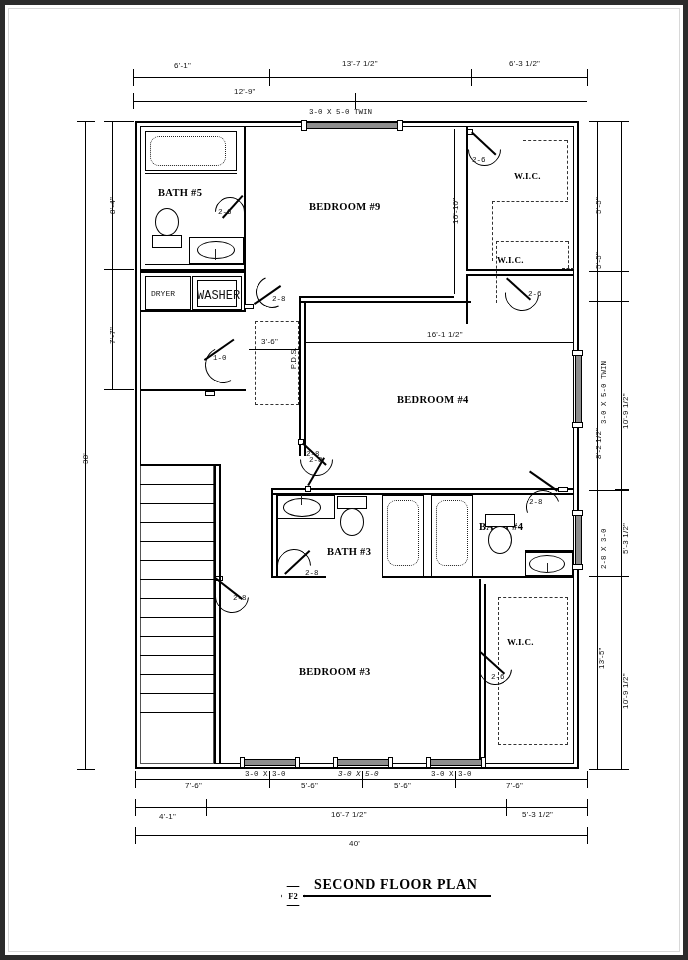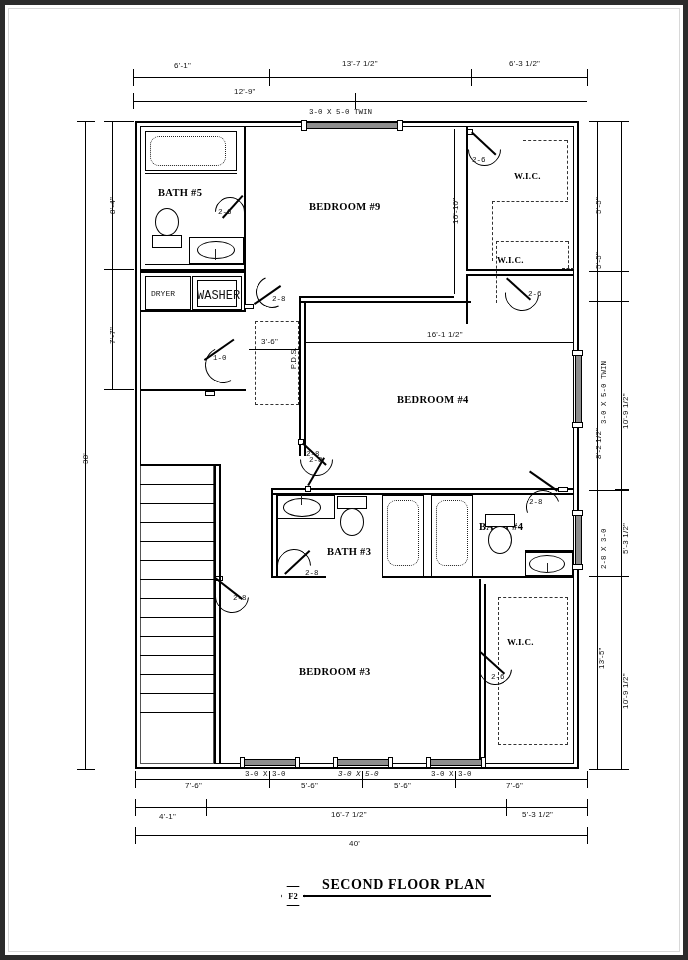--- a/index.html
+++ b/index.html
@@ -326,16 +326,16 @@
   <div class="dim" style="left:322px;top:801px;">16'-7 1/2"</div>
   <div class="dim" style="left:513px;top:801px;">5'-3 1/2"</div>
 
   <div class="h" style="left:126px;top:826px;width:452px;"></div>
   <div class="v" style="left:126px;top:818px;height:17px;"></div>
   <div class="v" style="left:578px;top:818px;height:17px;"></div>
   <div class="dim" style="left:340px;top:830px;">40'</div>
 
   <div class="hexmark" style="left:272px;top:877px;">F2</div>
   <div class="h" style="left:294px;top:886px;width:188px;border-top-width:2px;"></div>
-  <div class="title" style="left:305px;top:868px;margin-left:8px;">SECOND FLOOR PLAN</div>
+  <div class="title" style="left:305px;top:868px;">SECOND FLOOR PLAN</div>
 
  </div>
 </div>
 
 </body></html>

